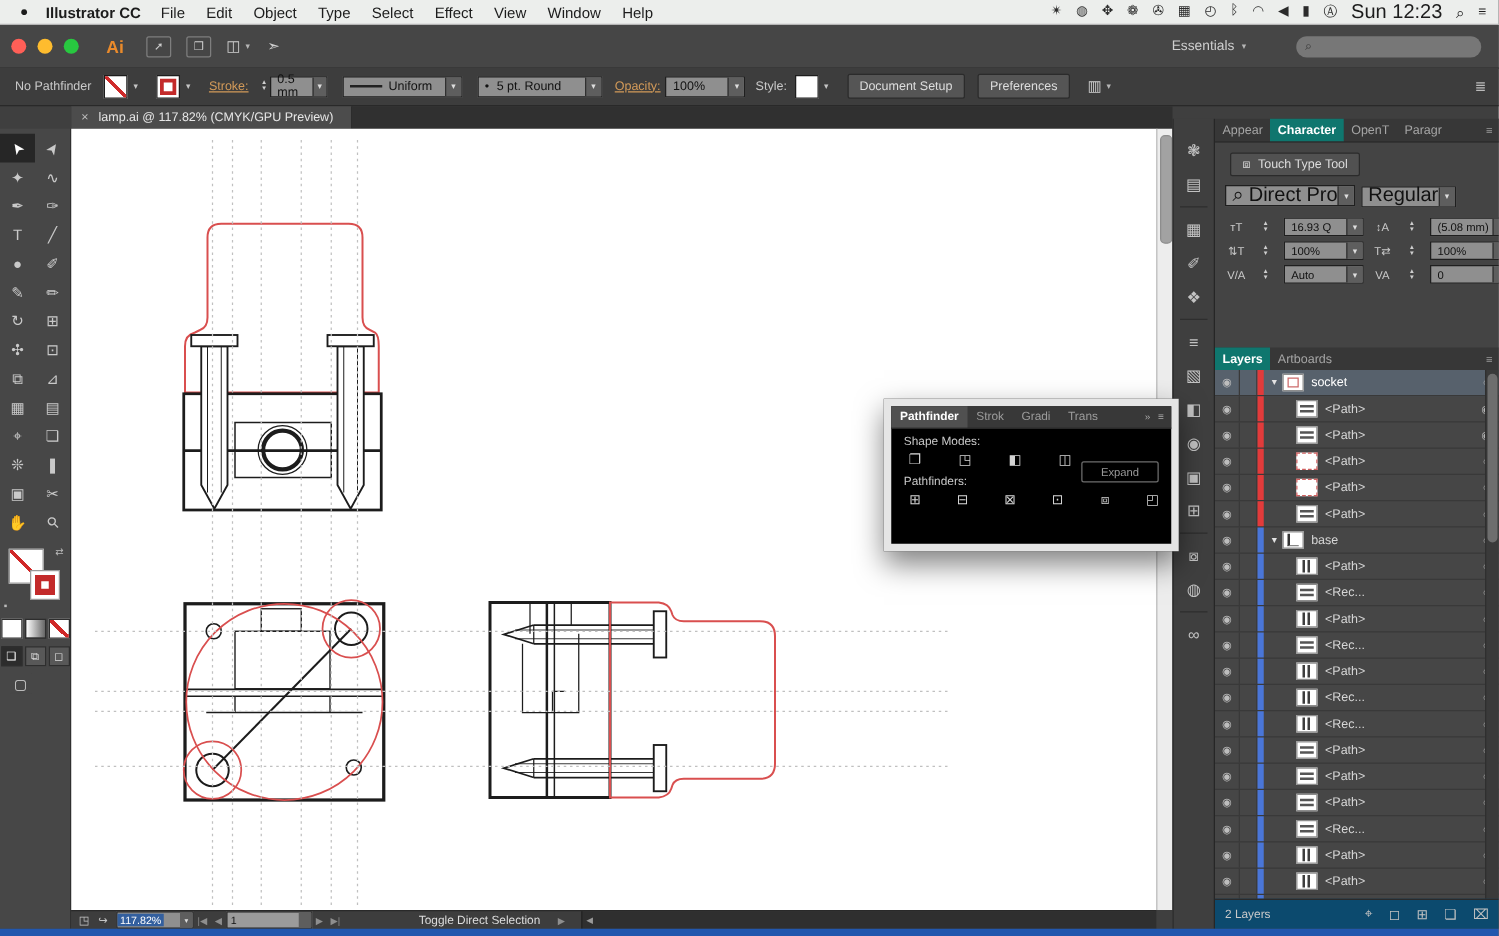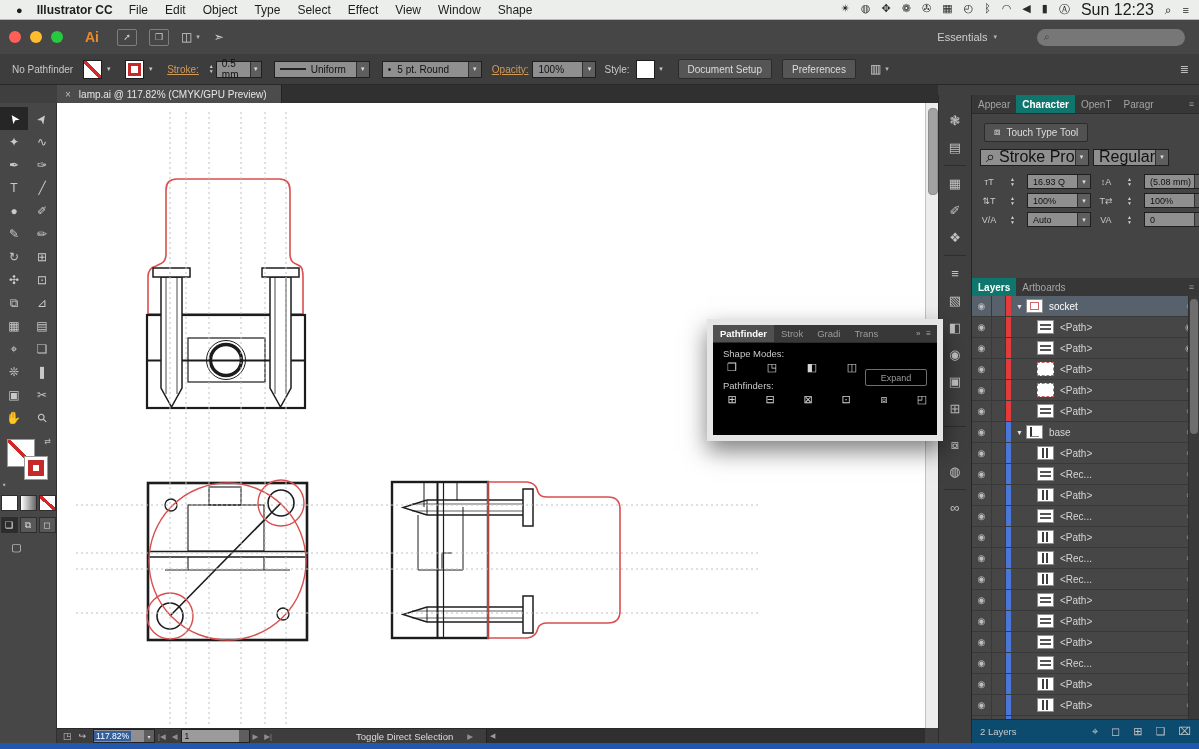--- a/index.html
+++ b/index.html
@@ -141,41 +141,41 @@
   
   .statusbar{position:absolute;left:57px;top:728px;width:868px;height:15px;background:#3d3d3d;border-top:1px solid #292929;
              display:flex;align-items:center;font-size:9px;color:#b9b9b9;box-sizing:border-box;padding-left:6px}
   .statusbar .sico{margin-right:7px;font-size:9px;color:#c5c5c5}
   .zoom-fld{width:60px;height:12px;background:#8f8f8f;border:1px solid #222;display:flex;align-items:center}
   .zoom-fld .hl{background:#335f9e;color:#fff;padding:0 2px;font-size:8.5px}
   .zoom-fld .dd2{margin-left:auto;width:10px;height:100%;background:#5e5e5e;display:flex;align-items:center;justify-content:center}
   .zoom-fld .dd2::after{content:"▾";font-size:6px;color:#ddd}
   .navg{color:#8e8e8e;font-size:7.5px;margin:0 3px}
   .ab-fld{width:64px;height:12px;background:#9b9b9b;border:1px solid #222;color:#111;font-size:8.5px;display:flex;align-items:center;padding-left:3px}
-  .status-txt{margin-left:81px;color:#ddd;font-size:9.5px}
+  .status-txt{margin-left:60px;color:#ddd;font-size:9.5px}
   .hscroll{flex:1;align-self:stretch;background:#2f2f2f;border-left:1px solid #222;margin-left:10px;display:flex;align-items:center}
   .hscroll .arr{color:#9a9a9a;font-size:7px;padding-left:3px}
   .bottom-strip{position:absolute;left:0;right:0;bottom:0;height:6px;background:#2257ae}
 </style>
 </head>
 <body>
 
 <div class="menubar">
   <span class="apple">●</span>
   <span class="appname">Illustrator CC</span>
   <span id="menu-items" style="display:flex">
       <span class="menu-item">File</span>
       <span class="menu-item">Edit</span>
       <span class="menu-item">Object</span>
       <span class="menu-item">Type</span>
       <span class="menu-item">Select</span>
       <span class="menu-item">Effect</span>
       <span class="menu-item">View</span>
       <span class="menu-item">Window</span>
-      <span class="menu-item">Shape</span>
+      <span class="menu-item">Help</span>
     </span>
   <span class="menubar-right">
     <span id="menu-status" style="display:flex;gap:11px">
         <span>✴</span>
         <span>◍</span>
         <span>✥</span>
         <span>❁</span>
         <span>✇</span>
         <span>▦</span>
         <span>◴</span>
@@ -520,21 +520,21 @@
       <span class="ptab">Paragr</span>
       <span class="pmenu">≡</span>
     </div>
   <div class="char-body">
     <span class="touch-btn">
       <span>⧈</span>
       <span>Touch Type Tool</span>
     </span>
     <div class="fld char-fld">
       <span>⌕</span>
-      <span class="txt" style="margin-left:4px">Stroke Pro</span>
+      <span class="txt" style="margin-left:4px">Direct Pro</span>
       <span class="dd"></span>
     </div>
     <div class="fld char-fld">
       <span class="txt">Regular</span>
       <span class="dd"></span>
     </div>
     <div class="fgrid" id="char-fields">
         <span class="fcell">
           <span class="ficon">тT</span>
           <span class="stepper" style="margin: 0px;">

